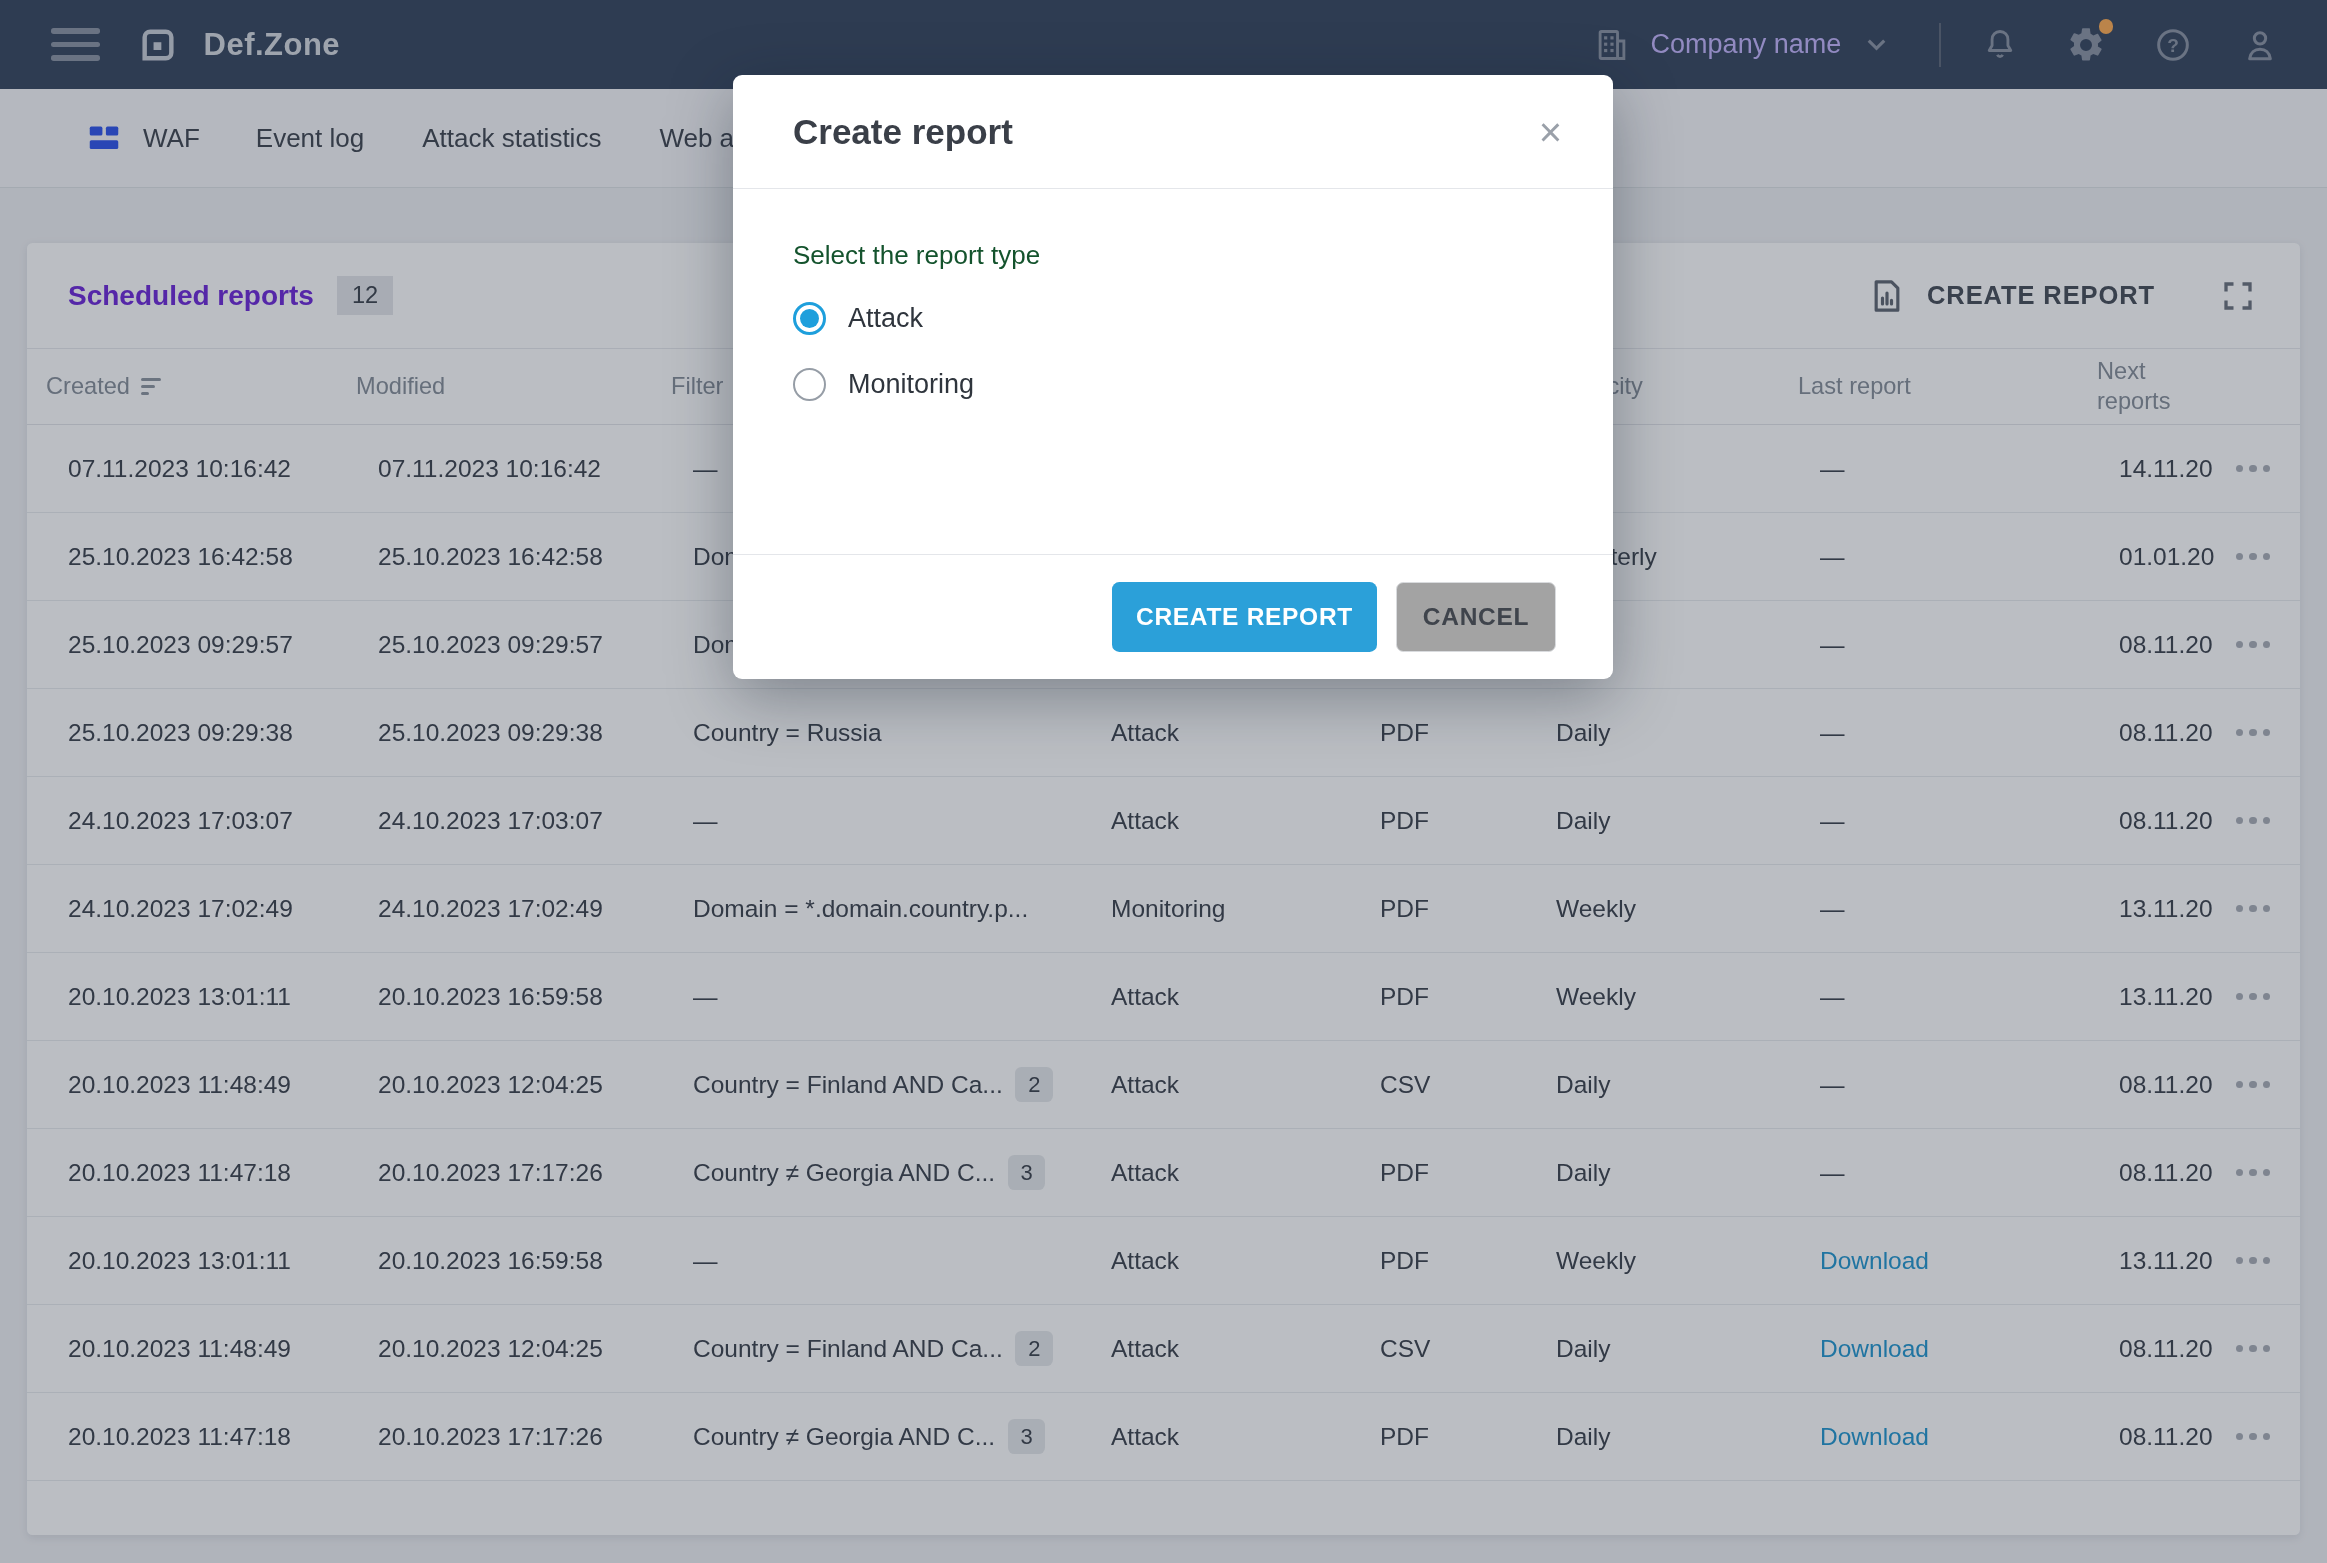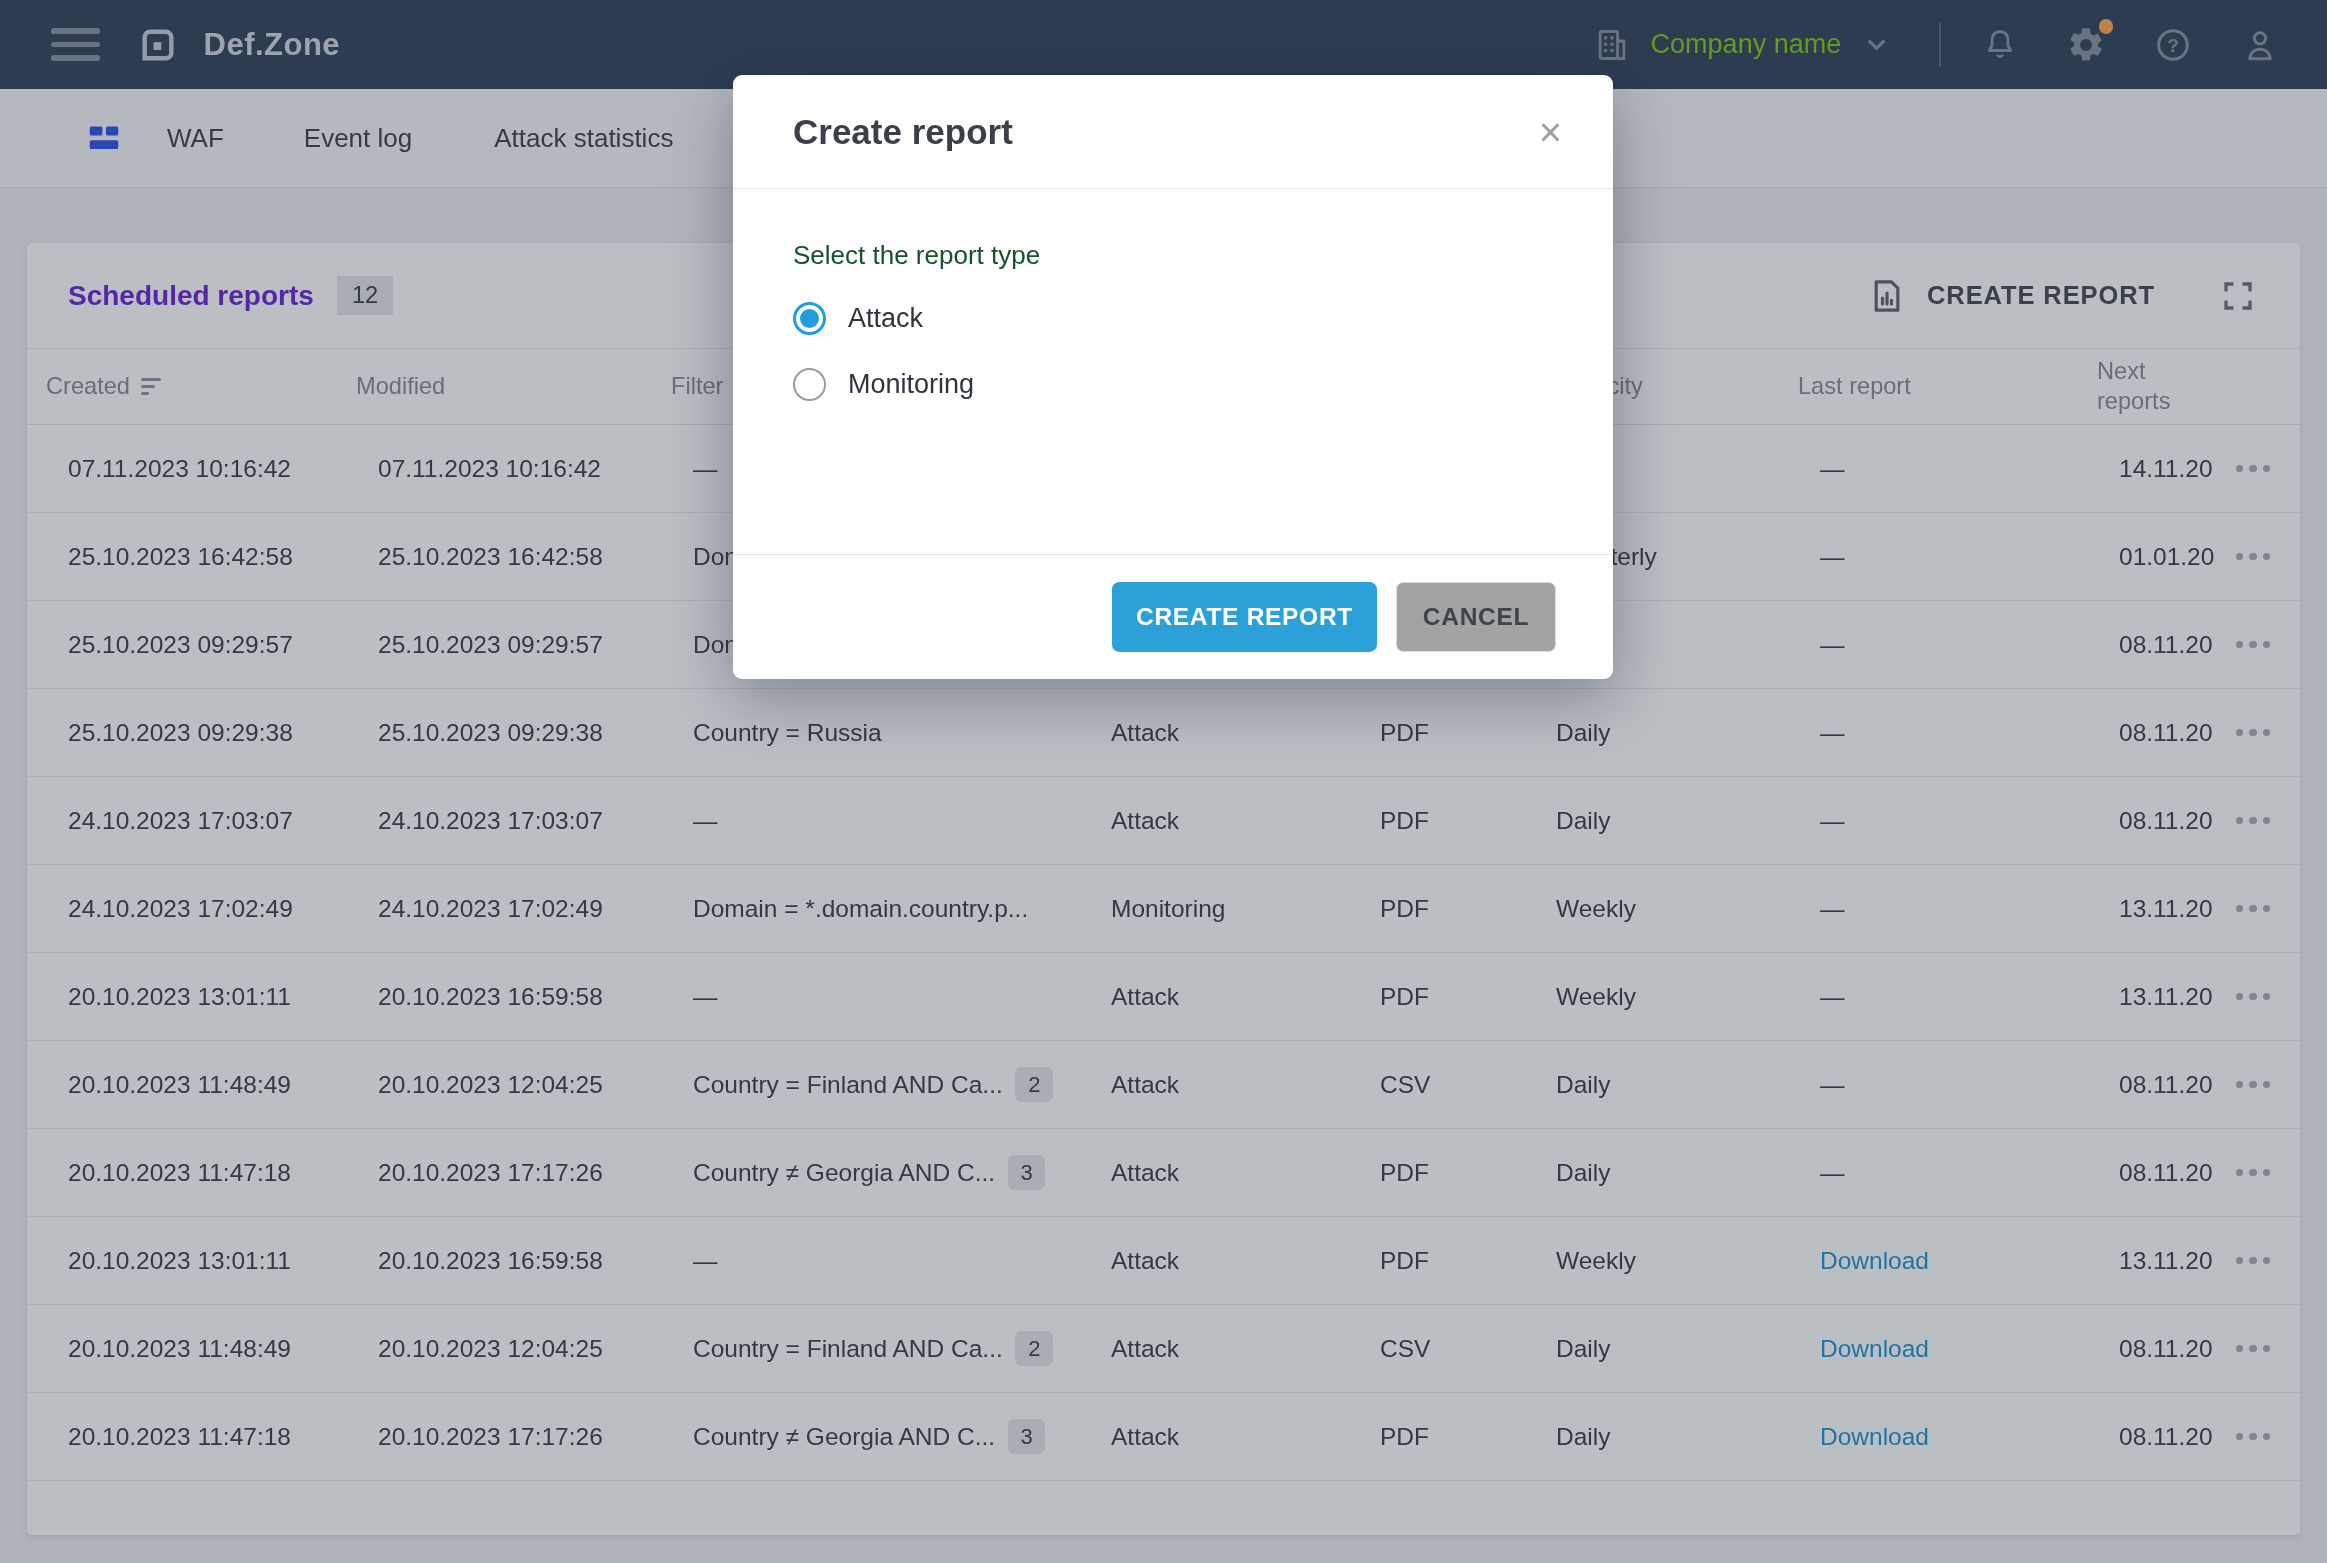--- a/index.html
+++ b/index.html
@@ -10,28 +10,28 @@
   
   .navbar { position:absolute; top:0; left:0; right:0; height:89px; background:#36455e;
             display:flex; align-items:center; padding:0 47px 0 51px; }
   .hamburger { width:49px; height:36px; display:flex; flex-direction:column; justify-content:center; gap:8.2px; cursor:pointer; }
   .hamburger span { display:block; height:5.5px; border-radius:2.7px; background:#8b94a4; }
   .brand-logo { margin-left:38px; color:#c9ced7; display:flex; align-items:center; }
   .brand-name { margin-left:25.5px; color:#d6dae0; font-size:31px; font-weight:bold; letter-spacing:0.5px; }
   .nav-right { margin-left:auto; display:flex; align-items:center; }
   .nav-ic { color:#8b94a4; display:flex; align-items:center; cursor:pointer; position:relative; }
   .company { display:flex; align-items:center; gap:20px; cursor:pointer; }
-  .company-label { color:#84cc16; font-size:27px; }
+  .company-label { color:#c4b5fd; font-size:27px; }
   .nav-divider { width:1.8px; height:44px; background:#5d6answer879; background:#5d6879; margin:0 40px 0 47px; }
   .icon-gap { margin-left:47px; }
   .gear-dot { position:absolute; top:-5.5px; right:-7.3px; width:14.5px; height:14.5px; border-radius:50%; }
 
   
   .tabbar { position:absolute; top:89px; left:0; right:0; height:99px; background:#f6f7f9;
-            border-bottom:0.9px solid #dfe2e6; display:flex; align-items:center; padding:0 0 0 85px;gap:24px; }
+            border-bottom:0.9px solid #dfe2e6; display:flex; align-items:center; padding:0 0 0 85px; }
   .waf-icon { display:flex; align-items:center; margin-right:20px; }
   .tab { font-size:26px; color:#3f4550; margin-right:58px; cursor:pointer; white-space:nowrap; }
   .tab.first { margin-right:56px; }
 
   
   .page { position:absolute; top:188px; left:0; right:0; bottom:0; background:#f0f1f4; }
   .panel { position:absolute; top:55px; left:27px; width:2273px; height:1292px; background:#ffffff;
            border-radius:5.5px; box-shadow:0 2.7px 9px rgba(40,50,70,0.10); overflow:hidden; }
   .panel-header { height:105px; display:flex; align-items:center; padding:0 44px 0 41px; }
   .panel-title { font-size:28px; font-weight:bold; color:#6d28d9; }

